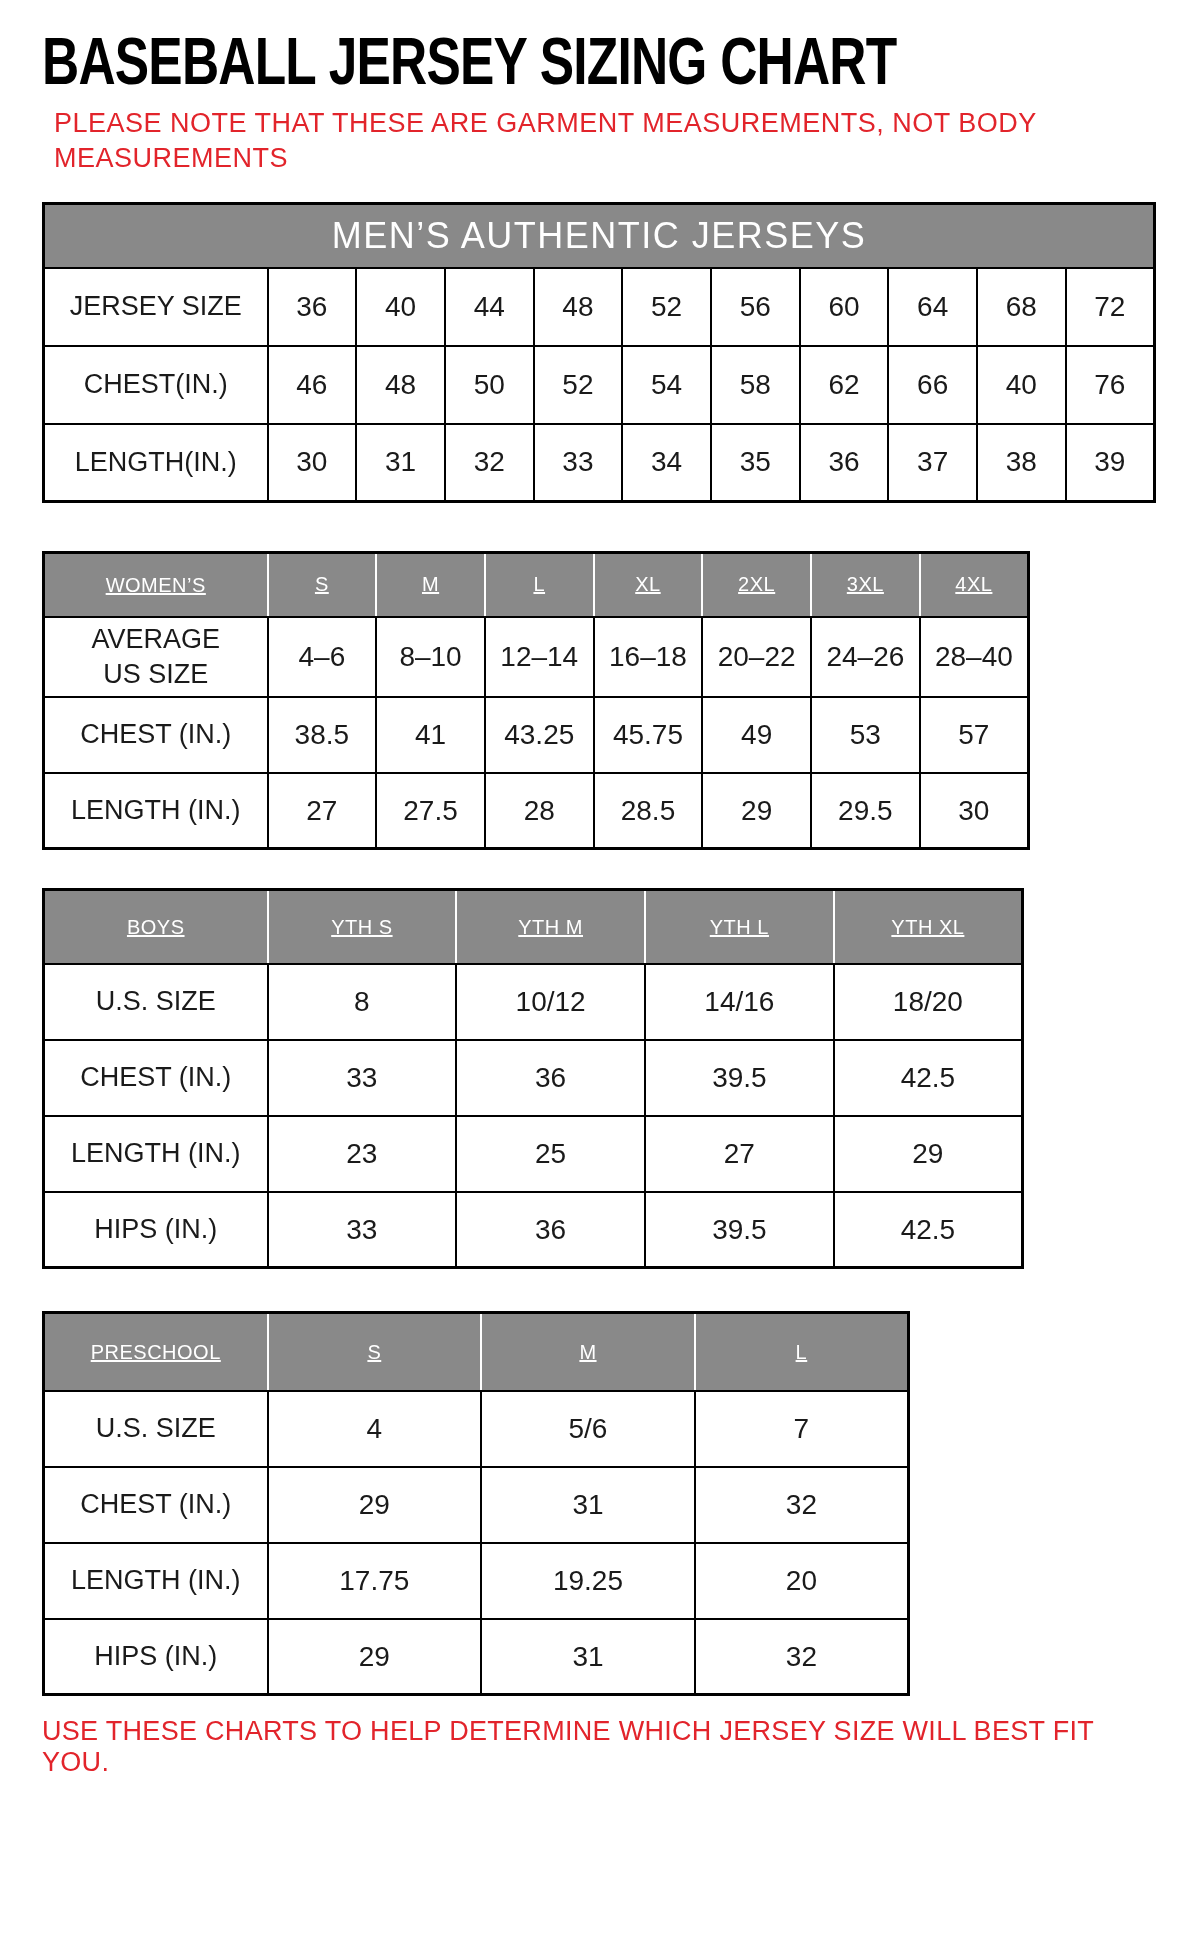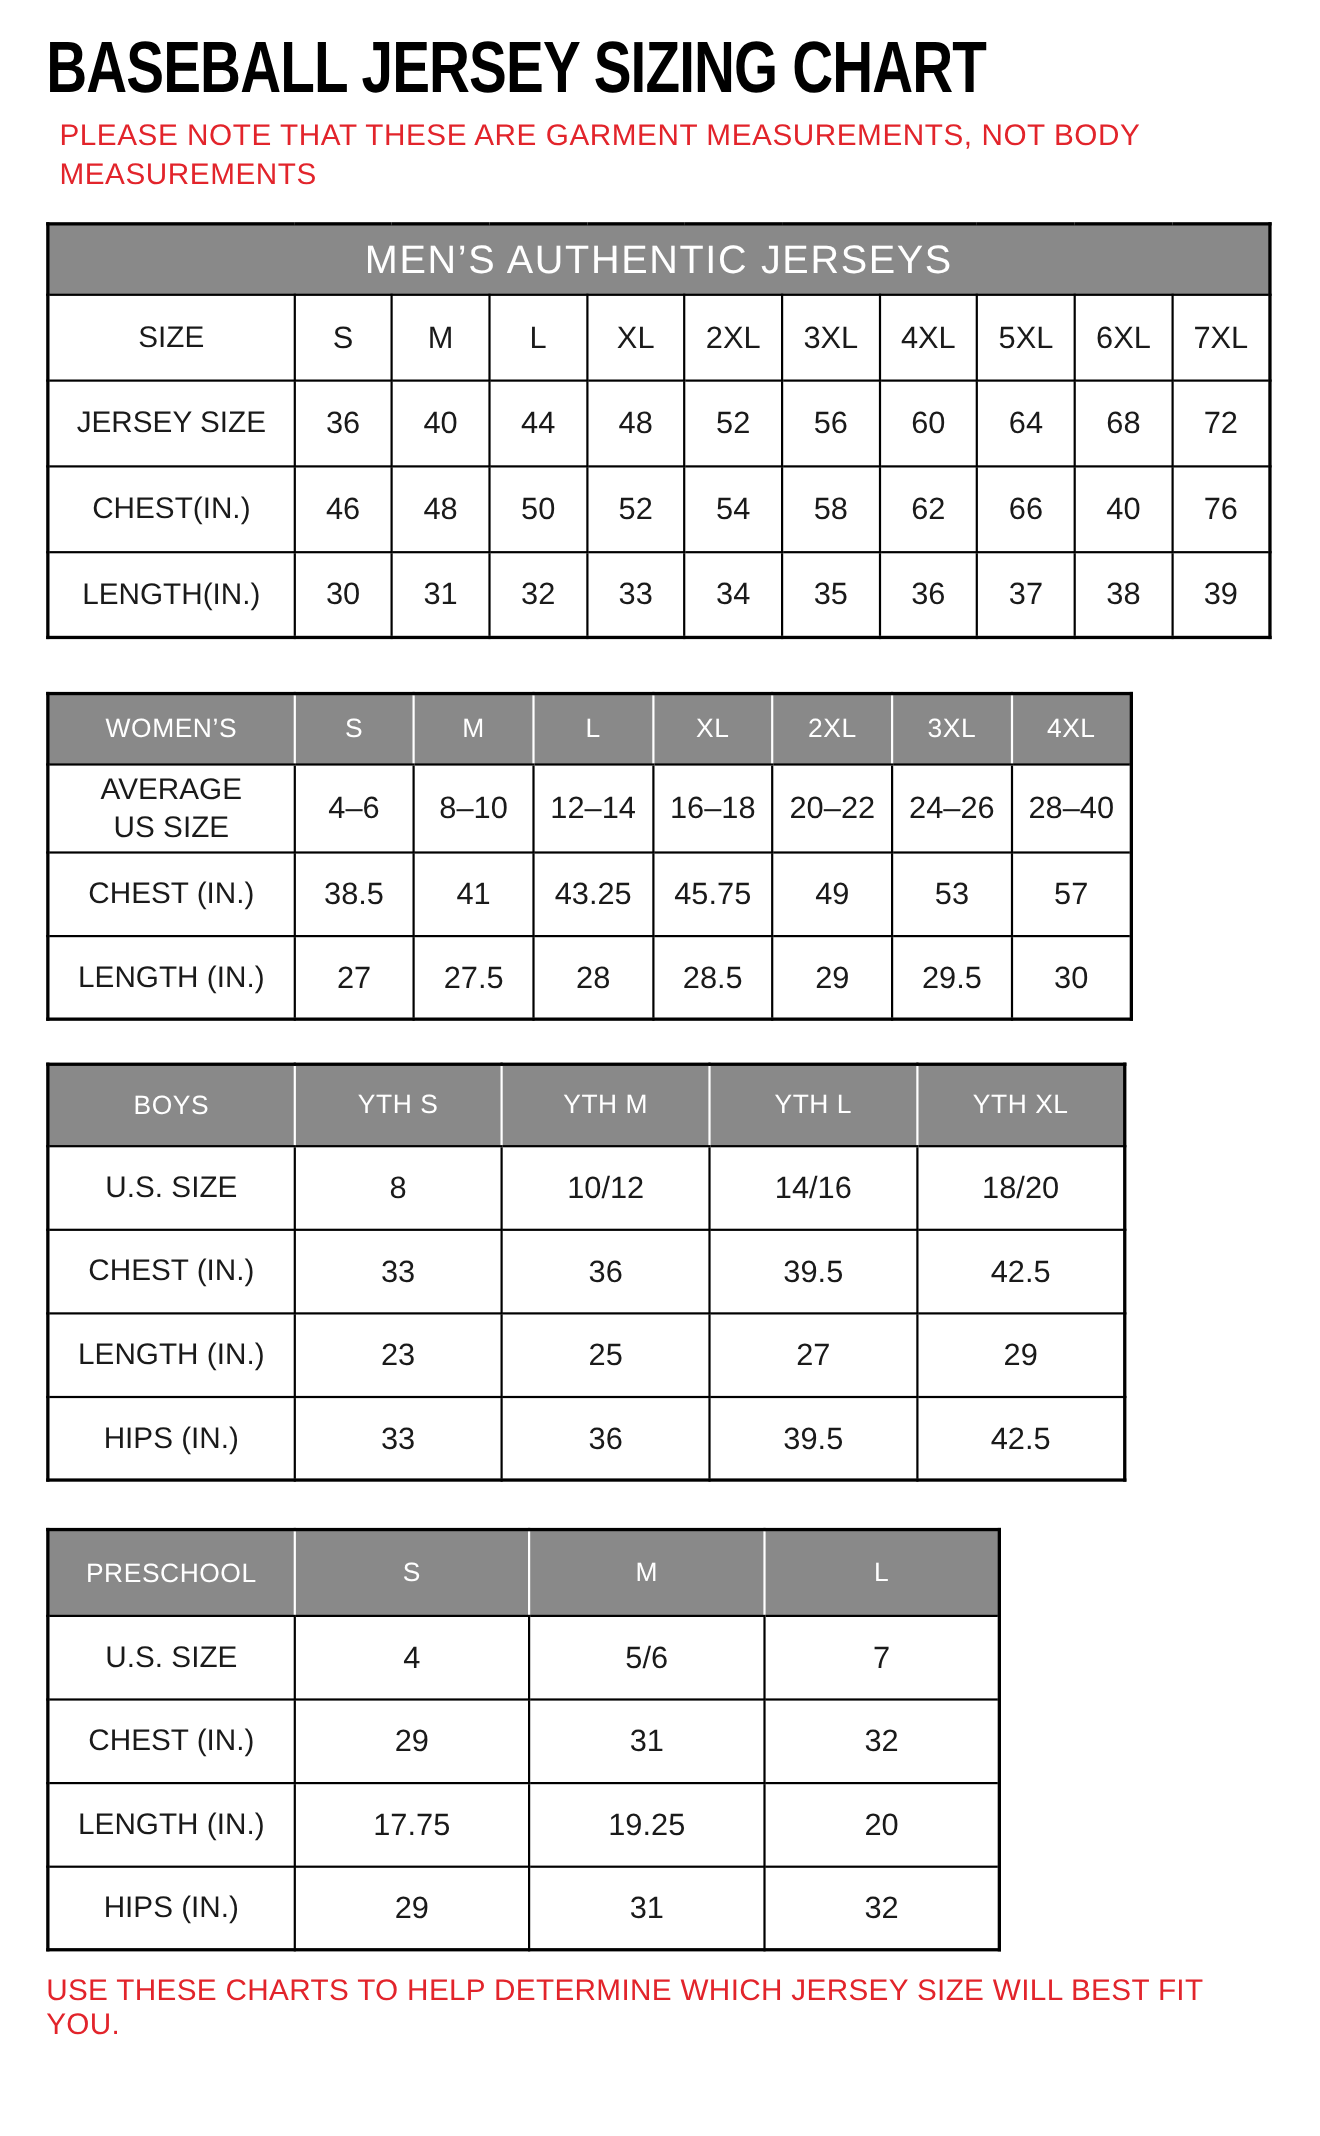--- a/index.html
+++ b/index.html
@@ -52,22 +52,23 @@
     white-space:pre-line;
     line-height:1.3;
   }
   .tbl td.hdr{
     background:var(--gray);
     color:#fff;
     border-left:2px solid #fff;
     border-right:2px solid #fff;
     border-top:0;
     border-bottom:2px solid #000;
-    font-size:24px;
+    font-size:20px;
     letter-spacing:0.5px;
+    text-decoration:underline;
   }
   .tbl td.banner{
     background:var(--gray);
     color:#fff;
     border:2px solid #000;
     font-size:36px;
     letter-spacing:1.5px;
     height:64px;
   }
   .t0{width:1114px;margin-bottom:48px;}
@@ -110,33 +111,20 @@
         <col>
         <col>
         <col>
         <col>
       </colgroup>
       <tbody>
         <tr>
           <td colspan="11" class="banner">MEN’S AUTHENTIC JERSEYS</td>
         </tr>
         <tr>
-          <td class="lbl">SIZE</td>
-          <td class="val">S</td>
-          <td class="val">M</td>
-          <td class="val">L</td>
-          <td class="val">XL</td>
-          <td class="val">2XL</td>
-          <td class="val">3XL</td>
-          <td class="val">4XL</td>
-          <td class="val">5XL</td>
-          <td class="val">6XL</td>
-          <td class="val">7XL</td>
-        </tr>
-        <tr>
           <td class="lbl">JERSEY SIZE</td>
           <td class="val">36</td>
           <td class="val">40</td>
           <td class="val">44</td>
           <td class="val">48</td>
           <td class="val">52</td>
           <td class="val">56</td>
           <td class="val">60</td>
           <td class="val">64</td>
           <td class="val">68</td>

